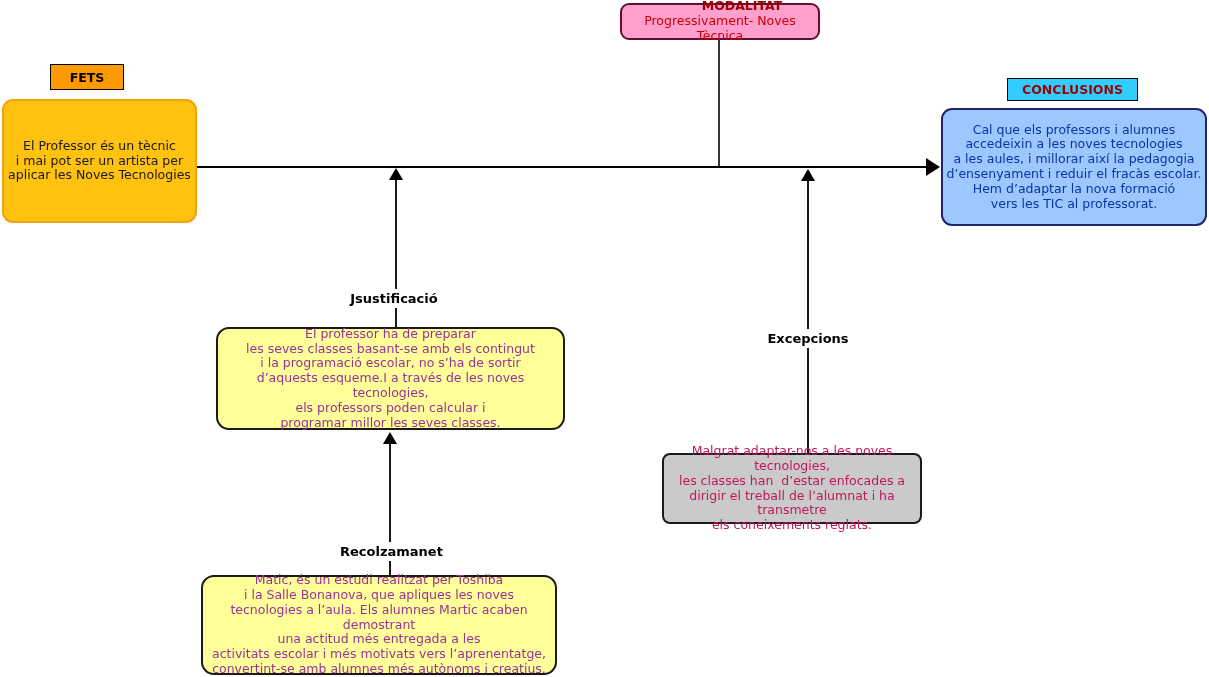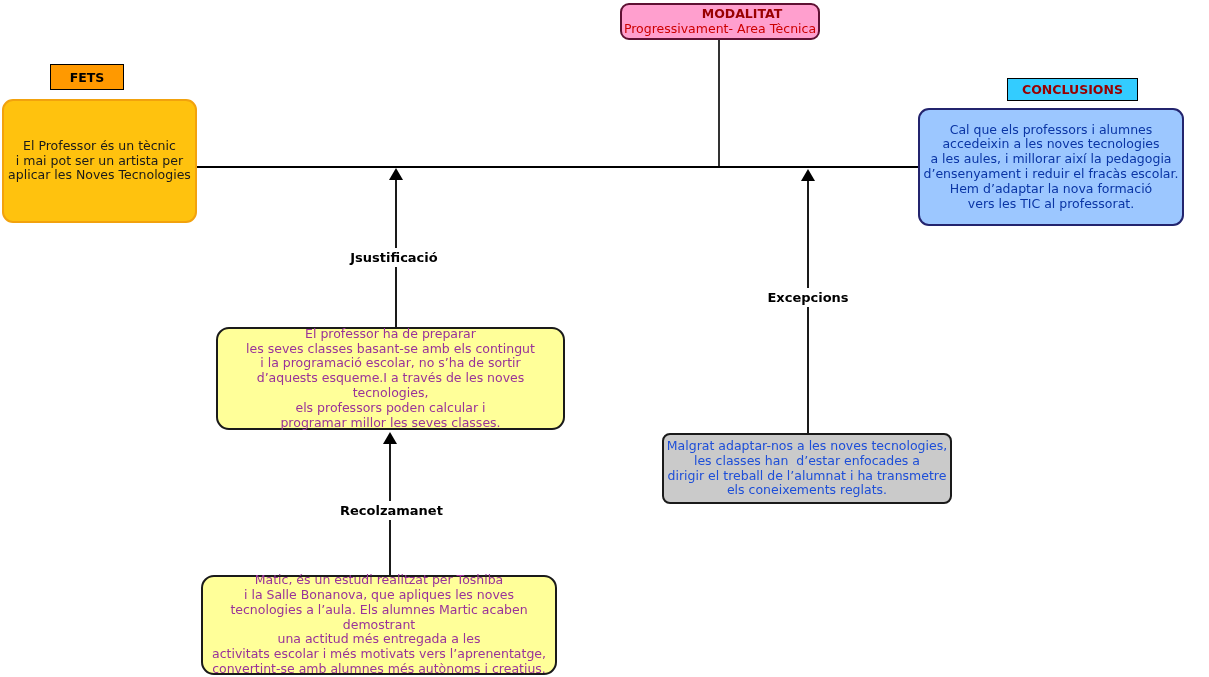--- a/index.html
+++ b/index.html
@@ -53,21 +53,21 @@
   .node-fets {
     left: 2px; top: 99px; width: 195px; height: 124px;
     background: #ffc20e;
     border: 2px solid #f2a20d;
     border-radius: 11px;
     color: #1a1a1a;
   }
 
   
   .node-conclusions {
-    left: 918px; top: 108px; width: 266px; height: 118px;
+    left: 941px; top: 108px; width: 266px; height: 118px;
     background: #9cc7ff;
     border: 2px solid #23246e;
     border-radius: 11px;
     color: #0a35a5;
   }
 
   
   .node-justificacio {
     left: 216px; top: 327px; width: 349px; height: 103px;
     background: #ffff99;
@@ -78,25 +78,25 @@
   .node-recolzament {
     left: 201px; top: 575px; width: 356px; height: 100px;
     background: #ffff99;
     border: 2px solid #1a1a1a;
     border-radius: 13px;
     color: #993399;
   }
 
   
   .node-excepcions {
-    left: 662px; top: 433px; width: 290px; height: 71px;
+    left: 662px; top: 453px; width: 260px; height: 71px;
     background: #cacaca;
     border: 2px solid #1a1a1a;
     border-radius: 8px;
-    color: #1d4ed8;
+    color: #be185d;
   }
 
   
   .edge { position: absolute; background: #000000; }
   .edge-main-h { left: 197px; top: 166px; width: 730px; height: 2px; }
   .edge-modalitat-v { left: 718px; top: 40px; width: 2px; height: 126px; background: #333333; }
   .edge-justificacio-v { left: 395px; top: 180px; width: 2px; height: 147px; background: #1a1a1a; }
   .edge-recolzament-v { left: 389px; top: 443px; width: 2px; height: 132px; background: #1a1a1a; }
   .edge-excepcions-v { left: 807px; top: 181px; width: 2px; height: 272px; background: #1a1a1a; }
 
@@ -115,20 +115,21 @@
   
   .edge-label {
     position: absolute;
     background: #ffffff;
     color: #000000;
     font-weight: bold;
     font-size: 13px;
     text-align: center;
     padding: 2px 4px;
     z-index: 5;
+    margin-top: 41px;
   }
   .el-justificacio { left: 343px; top: 248px; width: 102px; }
   .el-recolzament { left: 336px; top: 501px; width: 110px; }
   .el-excepcions { left: 763px; top: 288px; width: 90px; }
 </style>
 </head>
 <body>
 
 <div class="canvas">
 
@@ -142,21 +143,21 @@
   <div class="arrowhead ah-up ah-up-justificacio"></div>
   <div class="arrowhead ah-up ah-up-recolzament"></div>
   <div class="arrowhead ah-up ah-up-excepcions"></div>
 
   <div class="edge-label el-justificacio">Jsustificació</div>
   <div class="edge-label el-recolzament">Recolzamanet</div>
   <div class="edge-label el-excepcions">Excepcions</div>
 
   <div class="node node-modalitat">
     <div class="title">MODALITAT</div>
-    <div class="subtitle">Progressivament- Area Tècnica</div>
+    <div class="subtitle">Progressivament- Noves Tècnica</div>
   </div>
 
   <div class="cat-label label-fets">FETS</div>
 
   <div class="node node-fets">
     <div class="body">El Professor és un tècnic
 i mai pot ser un artista per
 aplicar les Noves Tecnologies</div>
   </div>
 

